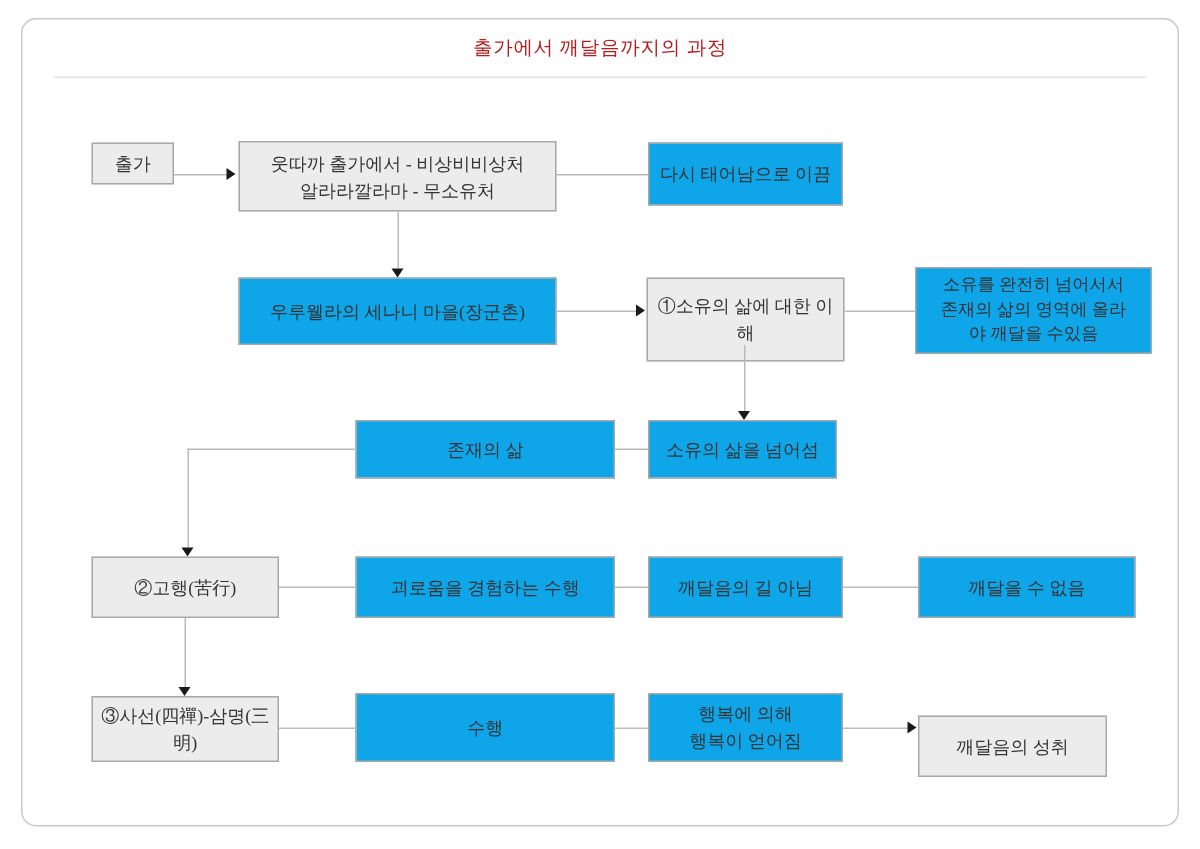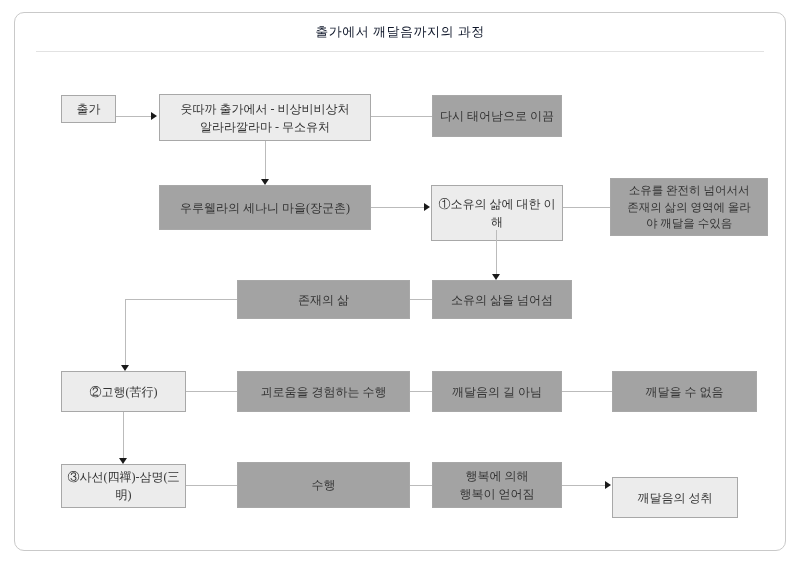--- a/index.html
+++ b/index.html
@@ -6,28 +6,28 @@
   #canvas {
     position:relative; width:800px; height:566px; background:#ffffff;
     font-family:"Liberation Serif","DejaVu Serif",serif; overflow:hidden;
   }
   #frame {
     position:absolute; left:14px; top:12px; width:770px; height:537px;
     border:1px solid #c9c9c9; border-radius:10px; background:#ffffff;
   }
   #title {
     position:absolute; left:0; top:23px; width:800px; text-align:center;
-    font-size:13px; color:#0f172a; letter-spacing:0.5px;
+    font-size:13px; color:#b91c1c; letter-spacing:0.5px;
   }
   #title-rule {
     position:absolute; left:36px; top:51px; width:728px; height:1px; background:#e2e2e2;
   }
   .box {
     position:absolute; box-sizing:border-box; border:1px solid #a8a8a8;
-    background:#a3a3a3; color:#333333; font-size:12px; line-height:1.5;
+    background:#0ea5e9; color:#333333; font-size:12px; line-height:1.5;
     display:flex; flex-direction:column; align-items:center; justify-content:center;
     text-align:center; padding:2px 4px;
   }
   .box.shaded { background:#ececec; }
   .hline { position:absolute; height:1px; background:#bbbbbb; }
   .vline { position:absolute; width:1px; background:#bbbbbb; }
   .arrow-right {
     position:absolute; width:0; height:0;
     border-top:4px solid transparent; border-bottom:4px solid transparent;
     border-left:6px solid #1a1a1a;
@@ -66,21 +66,21 @@
   </div>
   <div class="box" style="left:610px;top:178px;width:158px;height:58px;font-size:11.5px;line-height:1.45">
     <span>소유를 완전히 넘어서서</span>
     <span>존재의 삶의 영역에 올라</span>
     <span>야 깨달을 수있음</span>
   </div>
 
   <div class="box" style="left:237px;top:280px;width:173px;height:39px">
     <span>존재의 삶</span>
   </div>
-  <div class="box" style="left:432px;top:280px;width:140px;height:39px">
+  <div class="box" style="left:432px;top:280px;width:126px;height:39px">
     <span>소유의 삶을 넘어섬</span>
   </div>
 
   <div class="box shaded" style="left:61px;top:371px;width:125px;height:41px">
     <span>②고행(苦行)</span>
   </div>
   <div class="box" style="left:237px;top:371px;width:173px;height:41px">
     <span>괴로움을 경험하는 수행</span>
   </div>
   <div class="box" style="left:432px;top:371px;width:130px;height:41px">

